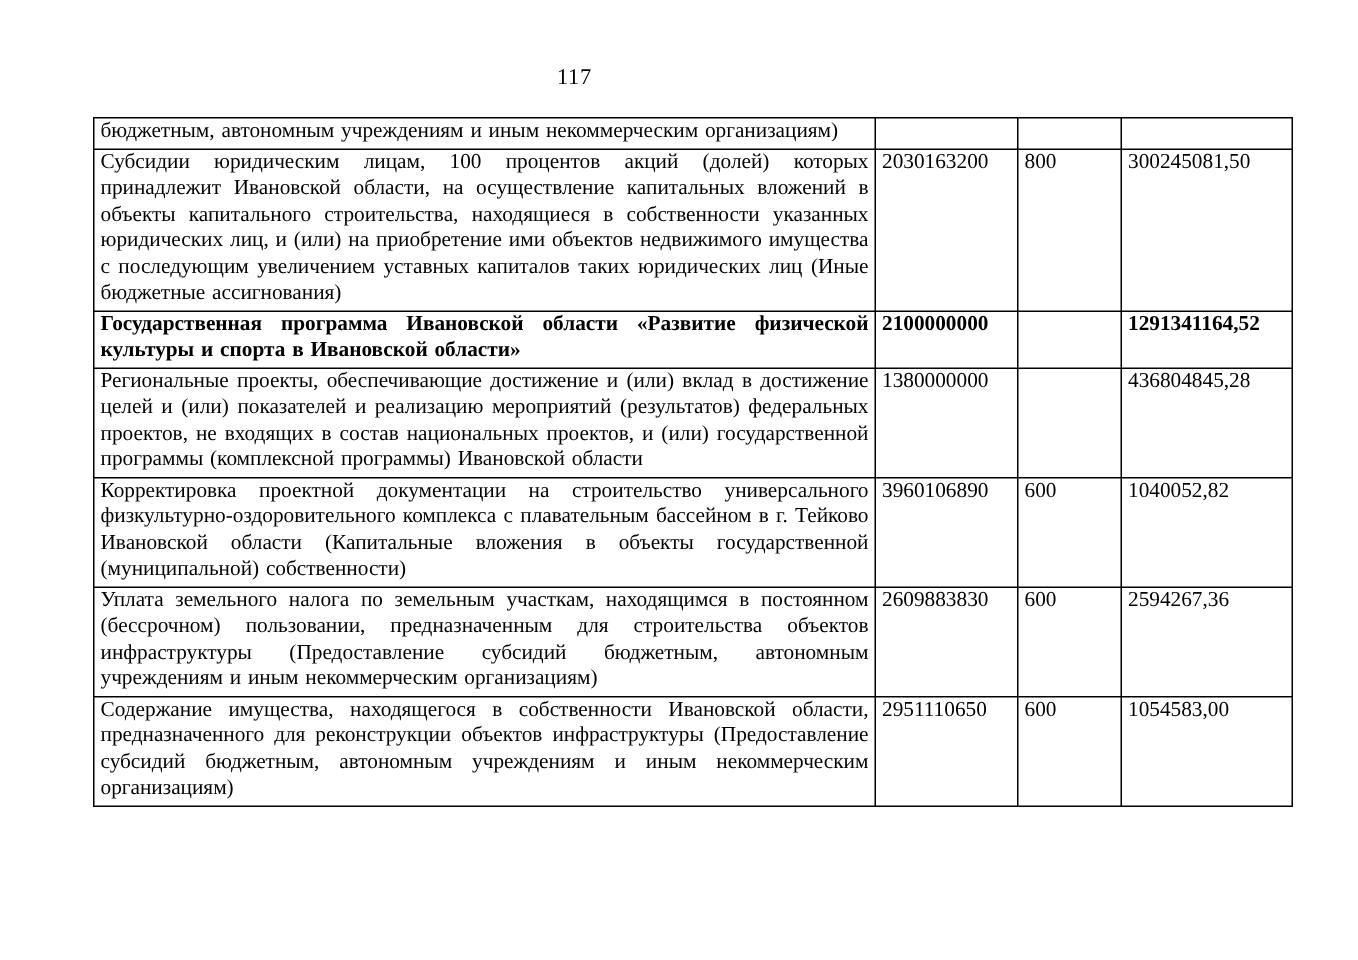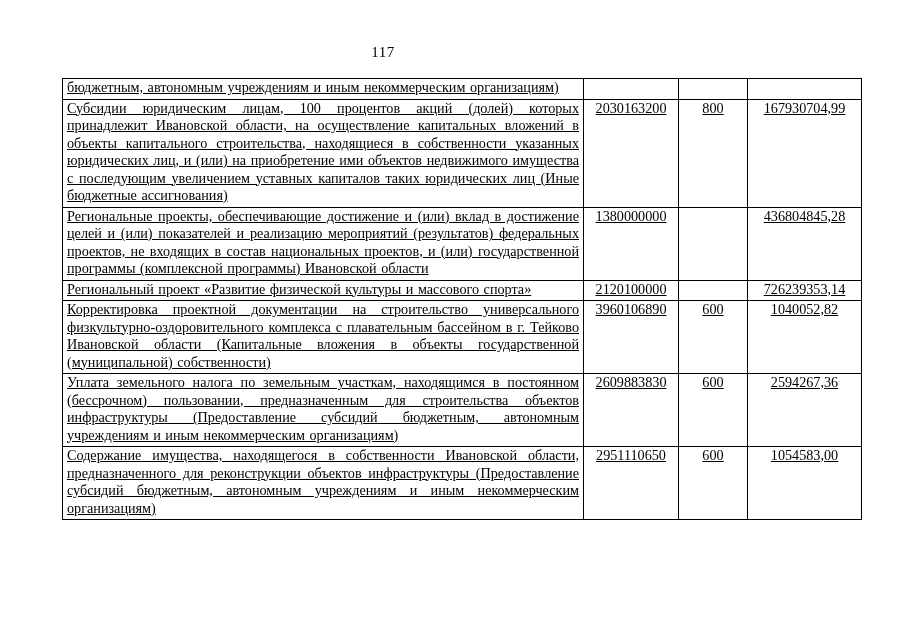--- a/index.html
+++ b/index.html
@@ -32,28 +32,26 @@
     border-collapse: collapse;
     table-layout: fixed;
     font-size: 14.2px;
     line-height: 17.5px;
   }
   table.budget-table td {
     border: 1px solid #000000;
     vertical-align: top;
     padding: 0 4px 2px 4px;
     overflow: hidden;
-    text-decoration: underline;
   }
   td.cell-desc {
     text-align: justify;
     word-spacing: 1px;
   }
   td.cell-code, td.cell-type, td.cell-amount {
-    text-align: center;
     padding: 0 2px 2px 2px;
   }
   tr.bold-row td {
     font-weight: bold;
   }
 </style>
 </head>
 <body>
 
 <div class="page-number">117</div>
@@ -69,33 +67,33 @@
     <tr>
       <td class="cell-desc">бюджетным, автономным учреждениям и иным некоммерческим организациям)</td>
       <td class="cell-code"></td>
       <td class="cell-type"></td>
       <td class="cell-amount"></td>
     </tr>
     <tr>
       <td class="cell-desc">Субсидии юридическим лицам, 100 процентов акций (долей) которых принадлежит Ивановской области, на осуществление капитальных вложений в объекты капитального строительства, находящиеся в собственности указанных юридических лиц, и (или) на приобретение ими объектов недвижимого имущества с последующим увеличением уставных капиталов таких юридических лиц (Иные бюджетные ассигнования)</td>
       <td class="cell-code">2030163200</td>
       <td class="cell-type">800</td>
-      <td class="cell-amount">167930704,99</td>
+      <td class="cell-amount">300245081,50</td>
+    </tr>
+    <tr class="bold-row">
+      <td class="cell-desc">Государственная программа Ивановской области «Развитие физической культуры и спорта в Ивановской области»</td>
+      <td class="cell-code">2100000000</td>
+      <td class="cell-type"></td>
+      <td class="cell-amount">1291341164,52</td>
     </tr>
     <tr>
       <td class="cell-desc">Региональные проекты, обеспечивающие достижение и (или) вклад в достижение целей и (или) показателей и реализацию мероприятий (результатов) федеральных проектов, не входящих в состав национальных проектов, и (или) государственной программы (комплексной программы) Ивановской области</td>
       <td class="cell-code">1380000000</td>
       <td class="cell-type"></td>
       <td class="cell-amount">436804845,28</td>
-    </tr>
-    <tr>
-      <td class="cell-desc">Региональный проект «Развитие физической культуры и массового спорта»</td>
-      <td class="cell-code">2120100000</td>
-      <td class="cell-type"></td>
-      <td class="cell-amount">726239353,14</td>
     </tr>
     <tr>
       <td class="cell-desc">Корректировка проектной документации на строительство универсального физкультурно-оздоровительного комплекса с плавательным бассейном в г. Тейково Ивановской области (Капитальные вложения в объекты государственной (муниципальной) собственности)</td>
       <td class="cell-code">3960106890</td>
       <td class="cell-type">600</td>
       <td class="cell-amount">1040052,82</td>
     </tr>
     <tr>
       <td class="cell-desc">Уплата земельного налога по земельным участкам, находящимся в постоянном (бессрочном) пользовании, предназначенным для строительства объектов инфраструктуры (Предоставление субсидий бюджетным, автономным учреждениям и иным некоммерческим организациям)</td>
       <td class="cell-code">2609883830</td>

